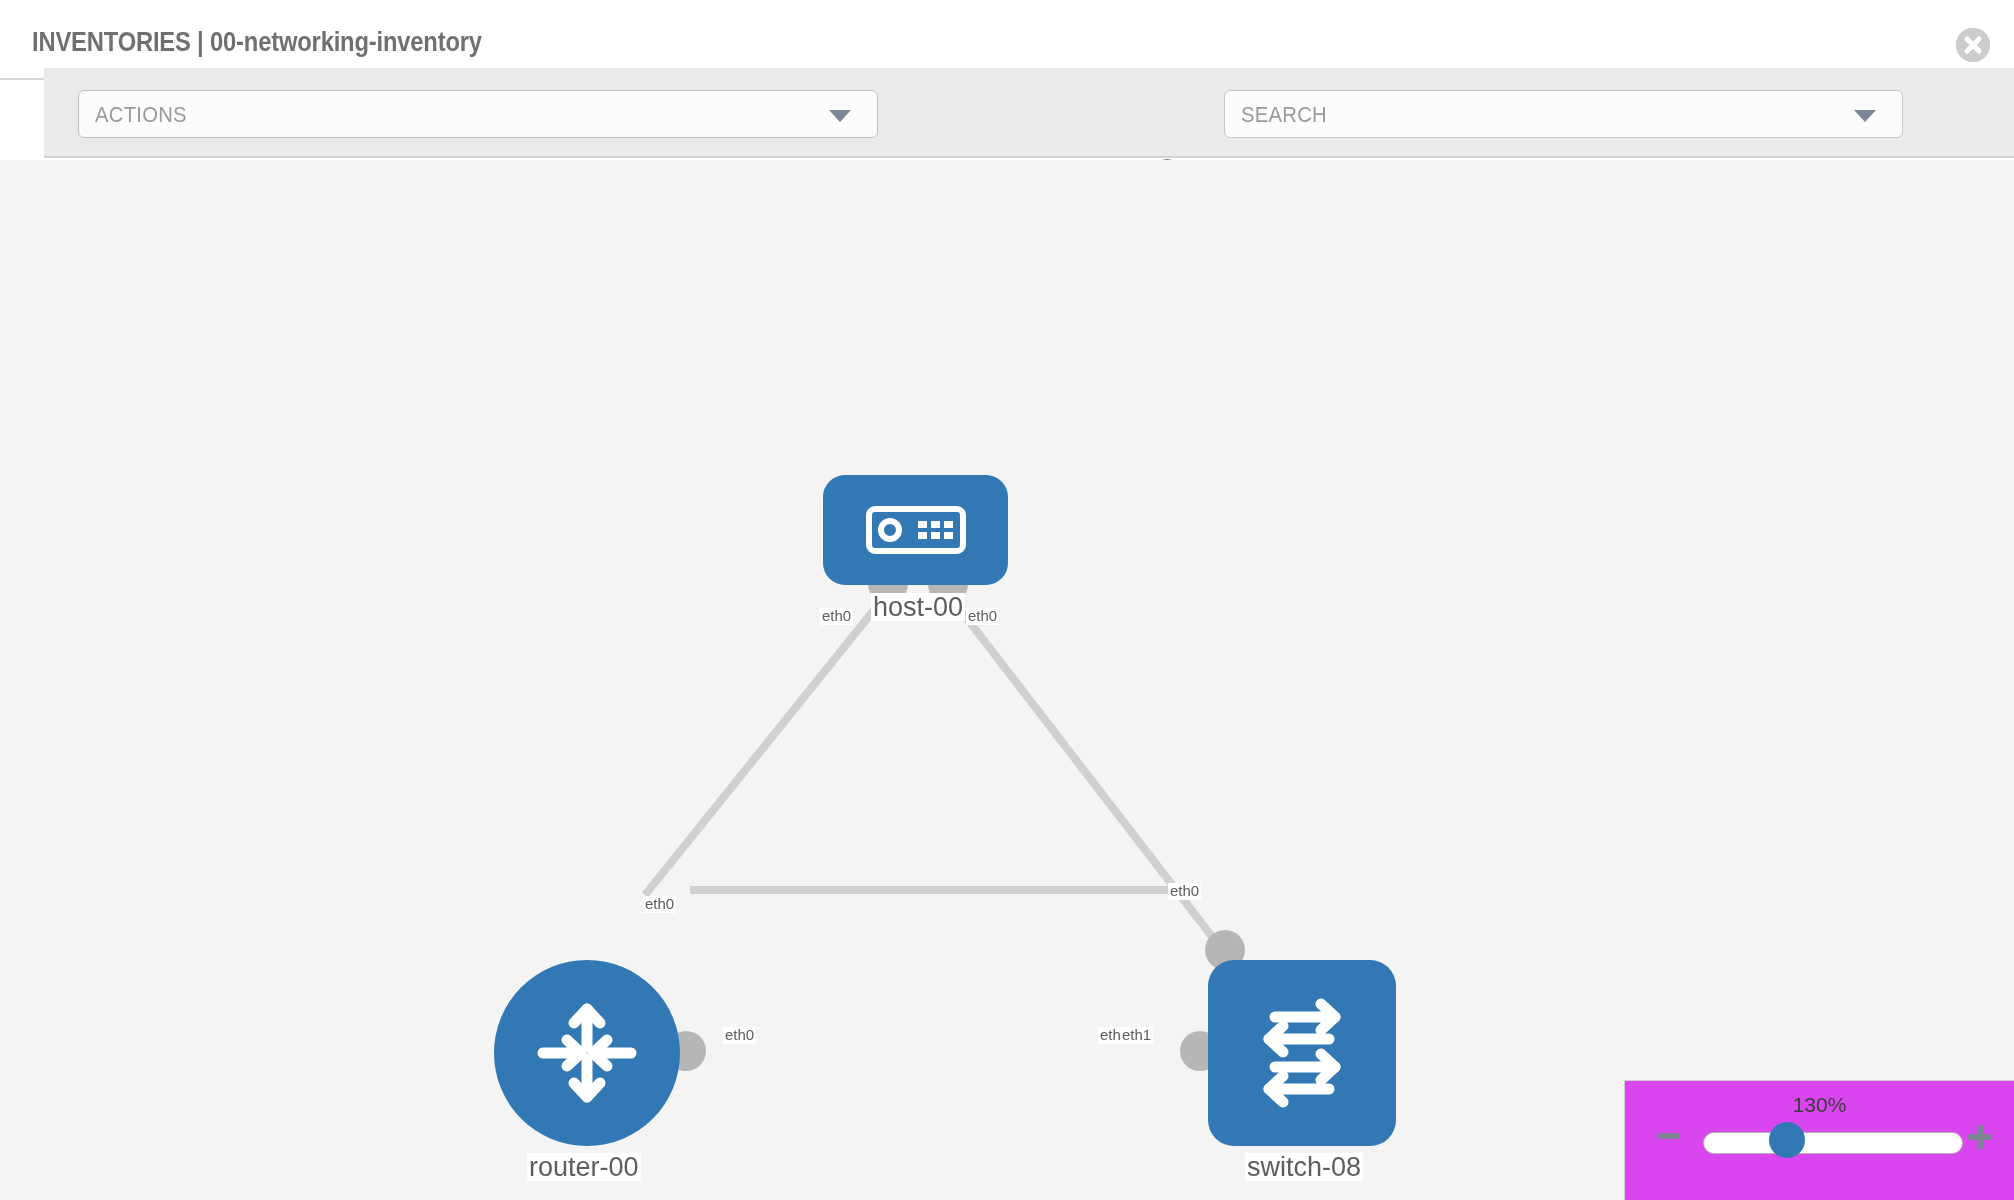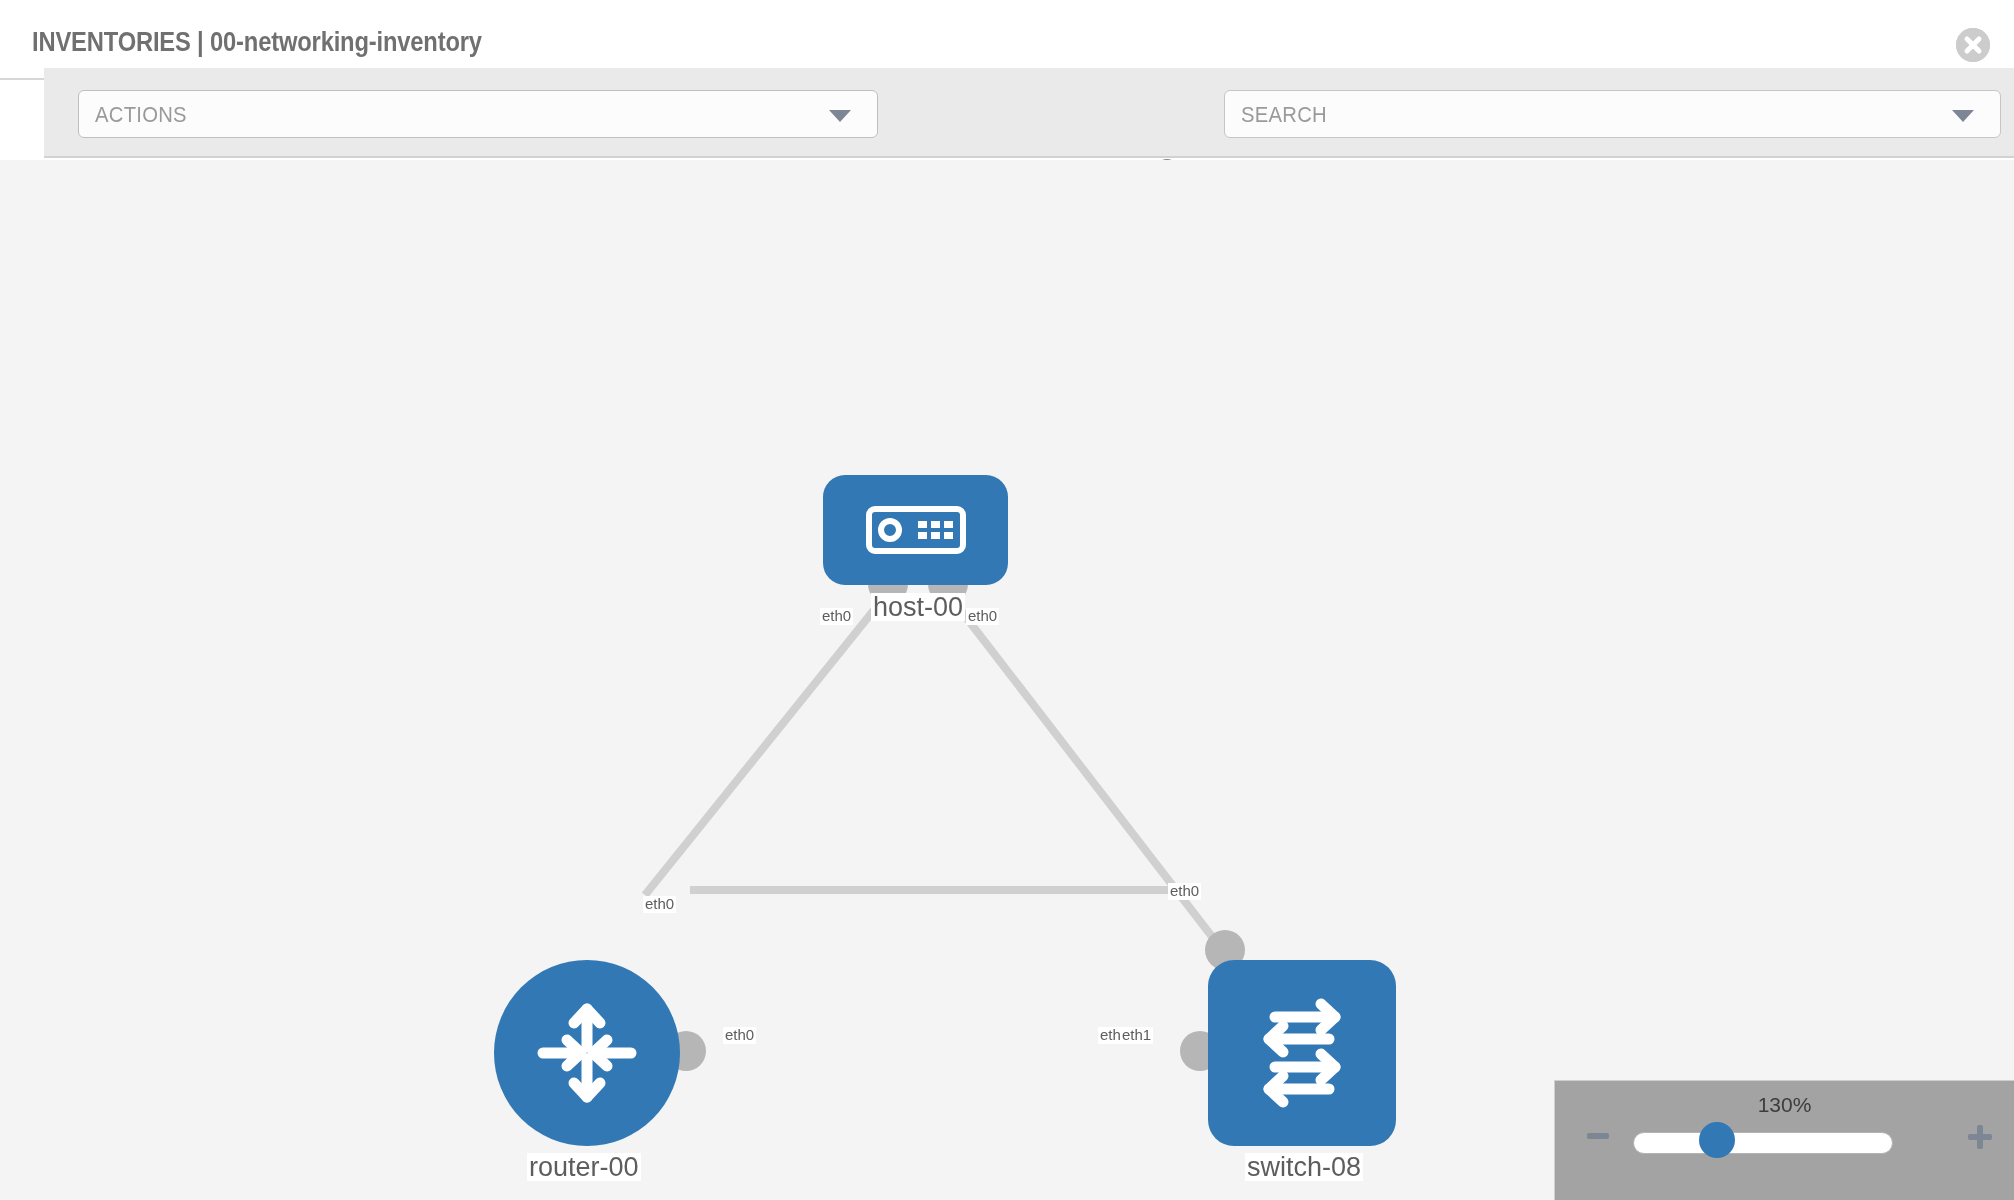--- a/index.html
+++ b/index.html
@@ -99,21 +99,21 @@
     height: 46px;
     cursor: pointer;
   }
   .icon-wrench { left: 1038px; }
   .icon-key    { left: 1107px; }
 
   .search-box {
     position: absolute;
     left: 1180px;
     top: 22px;
-    width: 777px;
+    width: 679px;
     height: 48px;
     background: #fcfcfc;
     border: 1px solid #c6c6c6;
     border-radius: 6px;
     cursor: text;
   }
   .search-label {
     position: absolute;
     left: 16px;
     top: 11px;
@@ -183,23 +183,23 @@
     white-space: nowrap;
     padding: 0 2px;
     line-height: 1.1;
   }
 
   
   .zoom-panel {
     position: absolute;
     right: 0;
     bottom: 0;
-    width: 460px;
+    width: 390px;
     height: 120px;
-    background: #a3a3a3;
+    background: #d946ef;
     border-top: 1px solid #cfcfcf;
     border-left: 1px solid #cfcfcf;
   }
   .zoom-pct {
     position: absolute;
     top: 12px;
     left: 0; right: 0;
     text-align: center;
     font-size: 21px;
     color: #3d3d3d;

